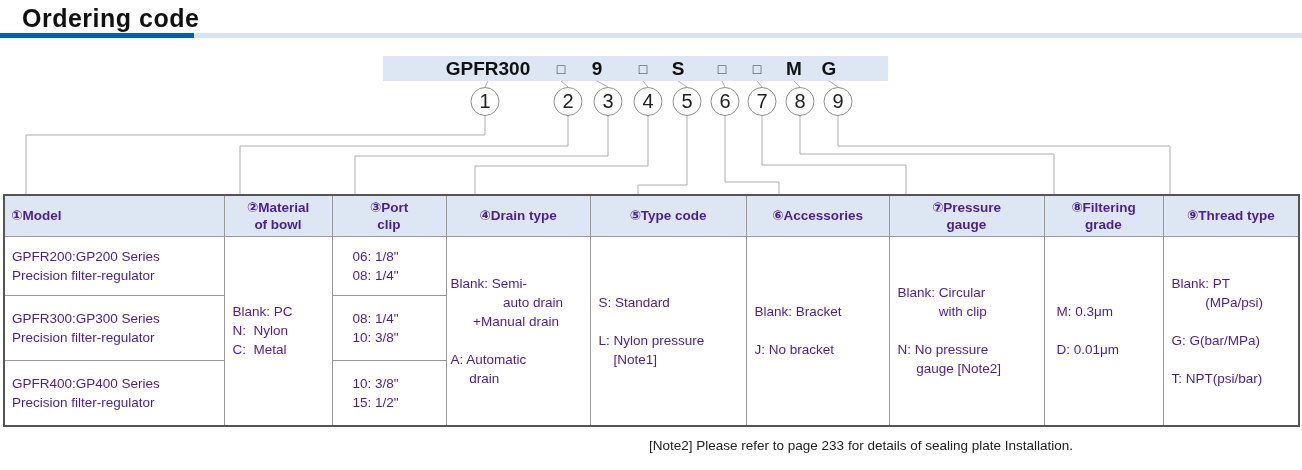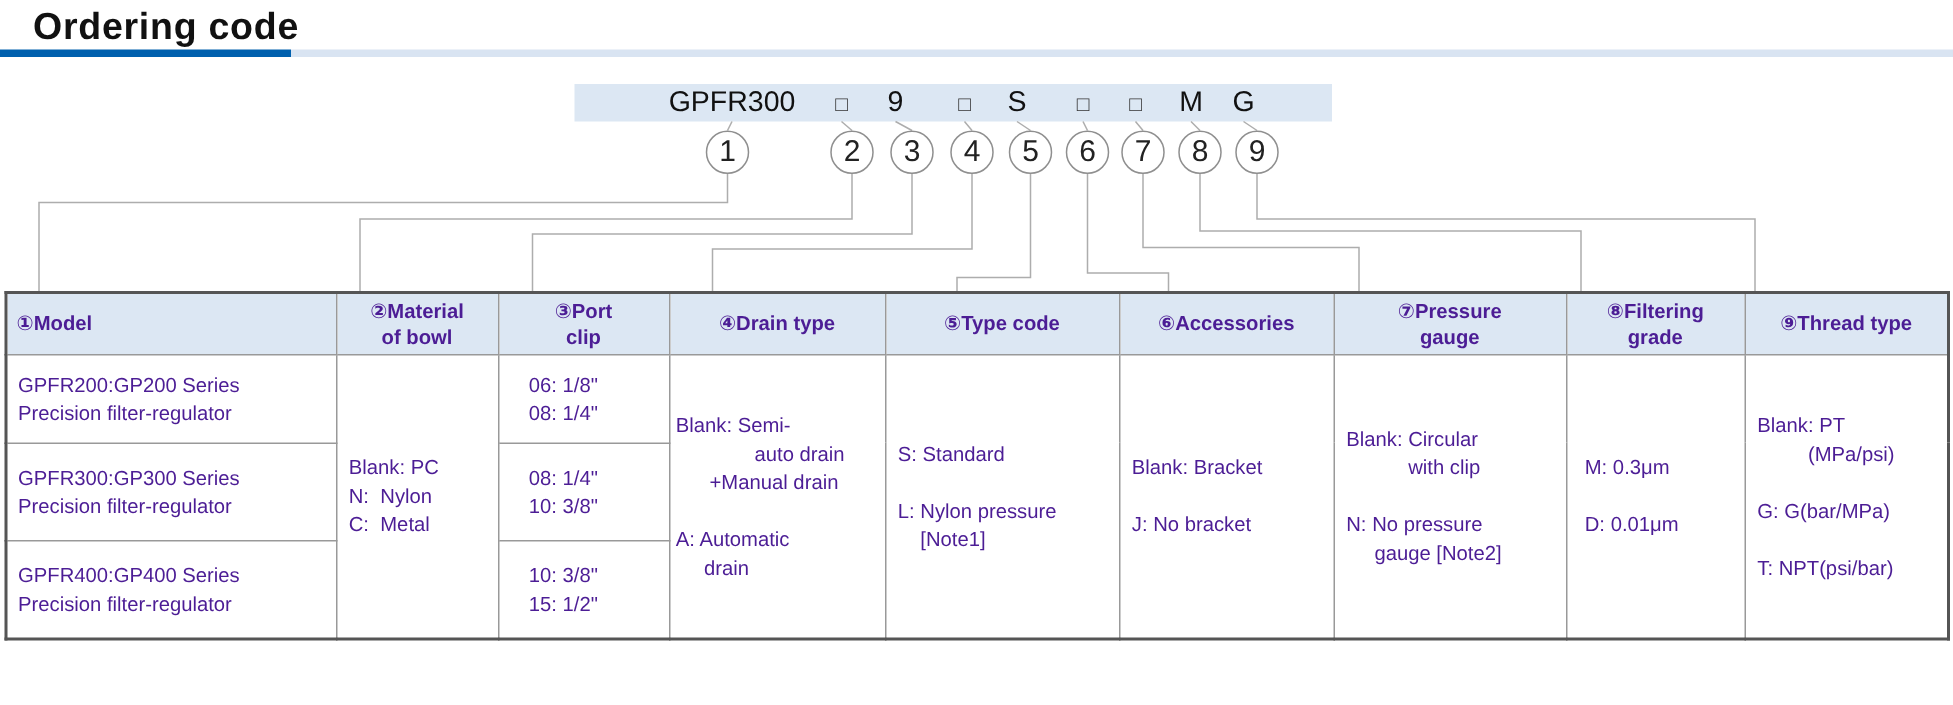--- a/index.html
+++ b/index.html
@@ -7,21 +7,21 @@
         font-family:"Liberation Sans","DejaVu Sans",sans-serif;color:#1a1a1a;}
 
   
   #title{position:absolute;left:22px;top:4px;font-size:25px;font-weight:bold;letter-spacing:.5px;color:#111;}
   #rule-dark{position:absolute;left:0;top:33px;width:194px;height:5px;background:#0060ae;}
   #rule-light{position:absolute;left:194px;top:33px;width:1108px;height:5px;background:#d9e4f2;}
 
   
   #codebar{position:absolute;left:383px;top:56px;width:505px;height:25px;background:#dce7f3;}
   .seg{position:absolute;top:57px;height:24px;line-height:24px;transform:translateX(-50%);
-       font-size:19px;font-weight:normal;color:#111;white-space:nowrap;}
+       font-size:19px;font-weight:bold;color:#111;white-space:nowrap;}
   .seg.sq{font-size:14px;font-weight:400;color:#333;}
 
   
   .circle{position:absolute;width:27px;height:27px;border:1px solid #8f8f8f;border-radius:50%;
           background:#fff;text-align:center;line-height:27px;font-size:20px;color:#222;
           transform:translateX(-50%);top:87px;}
 
   
   #leads{position:absolute;left:0;top:0;width:1302px;height:470px;}
 
@@ -166,14 +166,15 @@
     </tr>
     <tr style="height:66px">
       <td class="pl7">GPFR400:GP400 Series
 Precision filter-regulator</td>
       <td class="pl20">10: 3/8"
 15: 1/2"</td>
     </tr>
   </tbody>
     </table>
 
+  <div class="note" id="note2">[Note2] Please refer to page 233 for details of sealing plate Installation.</div>
 
 </div>
 
 </body></html>

